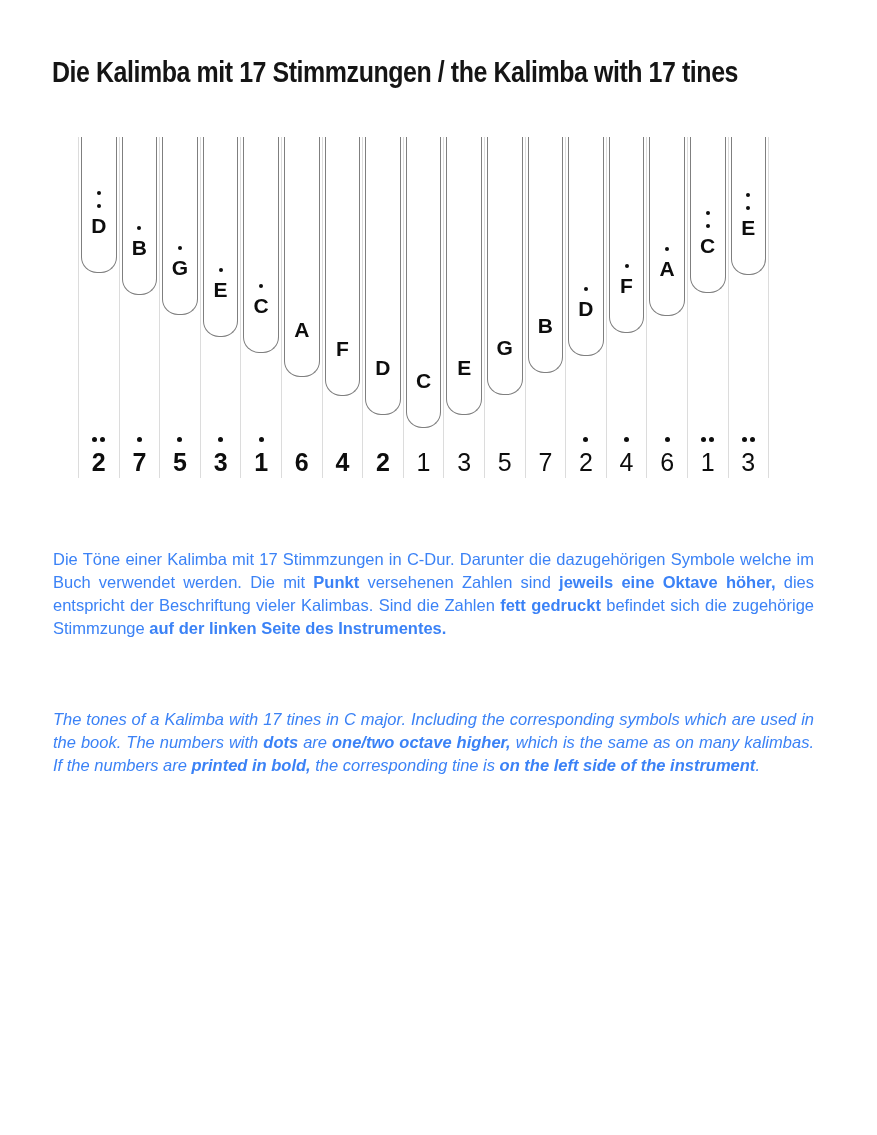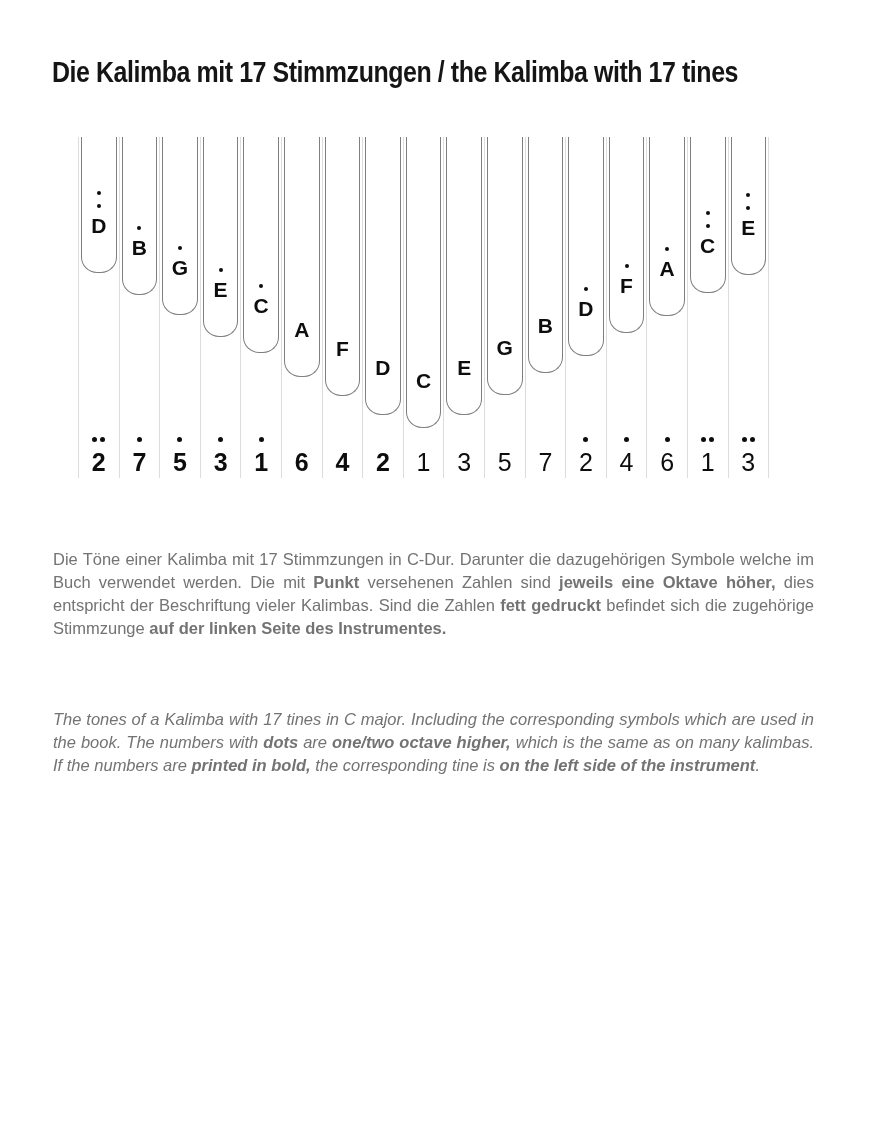--- a/index.html
+++ b/index.html
@@ -49,21 +49,21 @@
   .numdots .dot{width:5px;height:5px;}
   .num{
     position:absolute;left:0;right:0;bottom:4px;
     text-align:center;font-size:25px;line-height:24px;font-weight:400;color:#0d0d0d;
   }
   .num.bold{font-weight:700;}
 
   
   .para{
     position:absolute;left:53px;width:761px;
-    font-size:16.5px;line-height:23px;text-align:justify;color:#737373;
+    font-size:16.5px;line-height:23px;text-align:justify;color:#3b82f6;
   }
   .para.de{top:548px;}
   .para.en{top:680px;font-style:italic;margin-top:28px;}
   .para .b{font-weight:700;}
 
   
   .footer-site{position:absolute;left:55px;top:1077px;font-size:15.5px;color:#0369a1;}
   .footer-page{position:absolute;left:358px;top:1077px;width:28px;text-align:center;font-size:15.5px;color:#111;}
 </style>
 </head>

